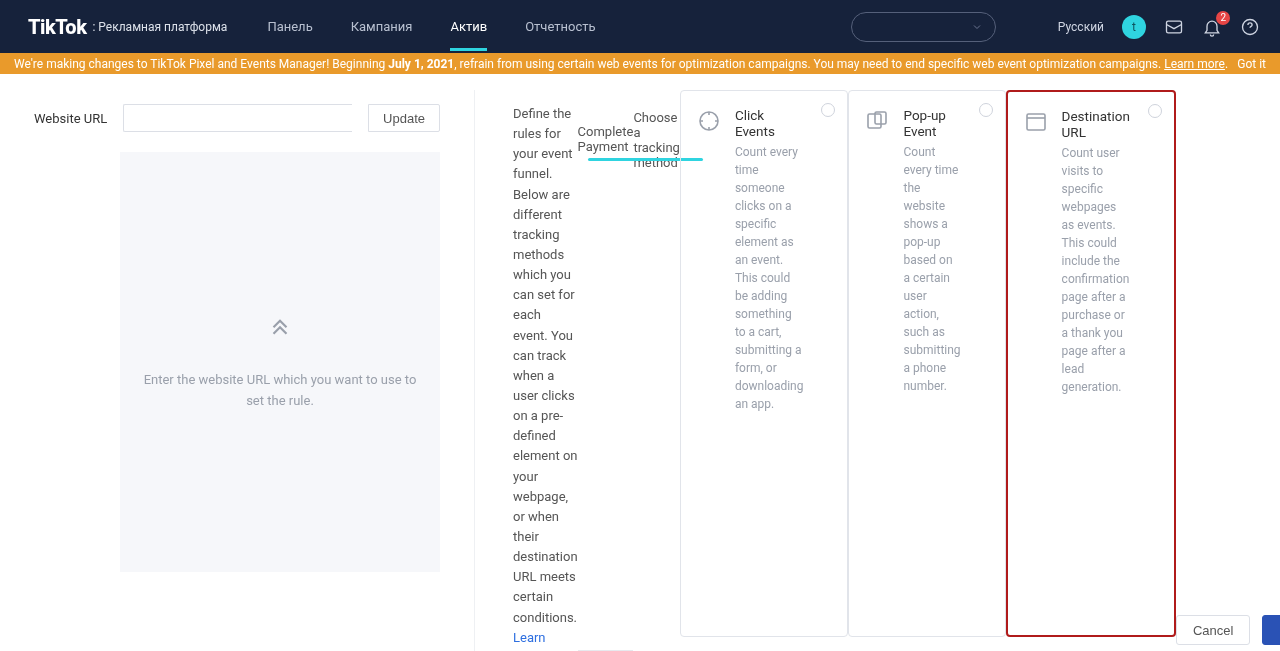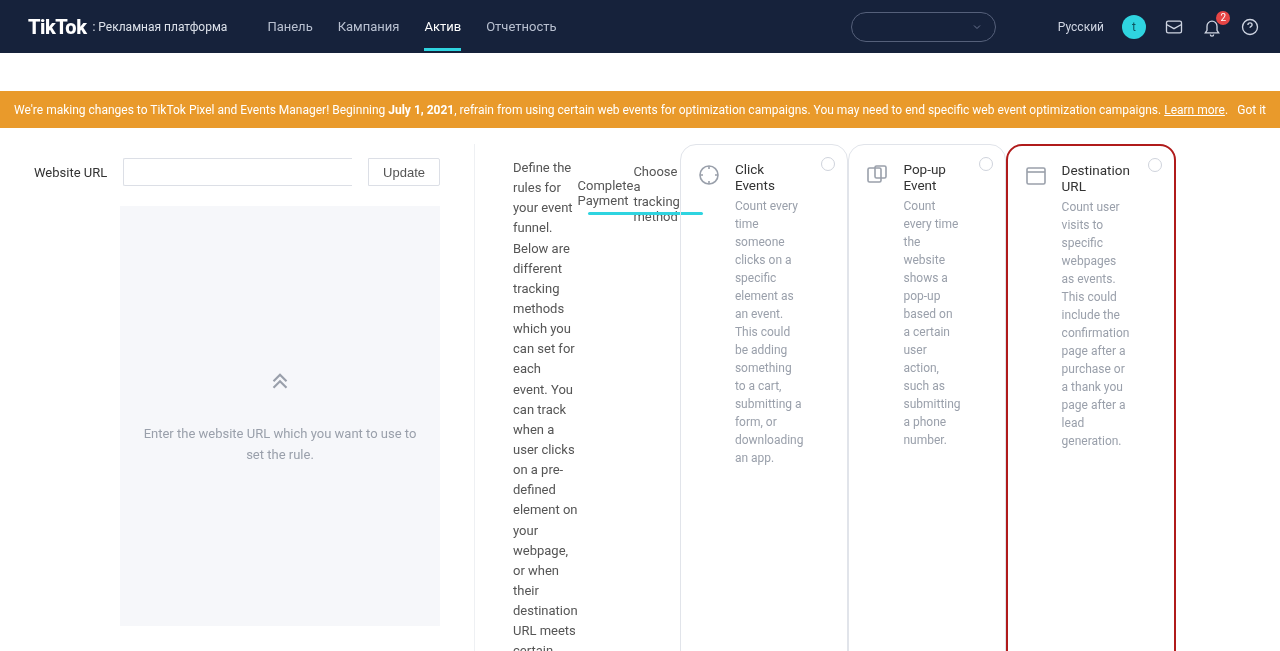--- a/index.html
+++ b/index.html
@@ -18,21 +18,21 @@
     background: #16223b;
     height: 53px;
     display: flex;
     align-items: center;
     padding: 0 20px 0 28px;
     color: #b8c0d0;
   }
   .logo-block { display:flex; align-items:center; color:#fff; }
   .logo-text { font-weight:800; font-size:20px; letter-spacing:-0.5px; }
   .logo-sub { font-size:12px; margin-left:6px; color:#dce1ea; }
-  .nav { display:flex; gap:25px; margin-left:40px; }
+  .nav { display:flex; gap:38px; margin-left:40px; }
   .nav-item { color:#b8c0d0; cursor:pointer; font-size:13px; padding:17px 0; }
   .nav-item.active { color:#fff; border-bottom:3px solid #2fd4e0; padding-bottom:14px; }
   .header-right { margin-left:auto; display:flex; align-items:center; gap:18px; }
   .acct-pill {
     border:1px solid #55607a; border-radius:20px; height:30px; width:145px;
     display:flex; align-items:center; justify-content:flex-end; padding:0 12px;
     color:#6a7490; font-size:12px;
   }
   .lang { font-size:12px; color:#cfd5e2;margin-left:44px; }
   .avatar {
@@ -43,21 +43,21 @@
   .icon-btn { width:20px; height:20px; display:flex; align-items:center; justify-content:center; position:relative; cursor:pointer; }
   .icon-btn svg { stroke:#cfd5e2; fill:none; stroke-width:1.6; }
   .badge {
     position:absolute; top:-6px; right:-8px; background:#e64545; color:#fff;
     border-radius:8px; font-size:10px; padding:0 4px; line-height:14px;
   }
 
   
   .banner {
     background:#e99a2b; color:#fff; font-size:12px;
-    height:37px; display:flex; align-items:center; padding:0 14px;margin-top:38px;
+    height:21px; display:flex; align-items:center; padding:0 14px;
   }
   .banner .date { font-weight:700; }
   .banner a { color:#fff; text-decoration:underline; }
   .banner .gotit { margin-left:auto; cursor:pointer; }
 
   
   .page {
     display:flex; height: calc(651px - 53px - 21px);
     padding-top:16px;
   }
@@ -94,21 +94,21 @@
   .tabs { margin-top:28px; border-bottom:1px solid #e7e9ee; }
   .tab {
     display:inline-block; padding:6px 0; font-size:13px; color:#555;
     border-bottom:2px solid transparent; position:relative;
   }
   .tab-under { position:absolute; left:10px; bottom:-1px; height:3px; width:115px; background:#2fd4e0; border-radius:2px; }
 
   .choose-label { margin:20px 0 16px; font-size:13px; color:#555; }
 
   .method {
-    border:1px solid #e1e4ea; border-radius:16px; padding:16px 44px 16px 16px;
+    border:1px solid #e1e4ea; border-radius:4px; padding:16px 44px 16px 16px;
     display:flex; gap:14px; position:relative; margin-bottom:14px; cursor:pointer;
   }
   .method.highlight { border:2.5px solid #b01b1b; }
   .method-icon { width:24px; height:24px; flex-shrink:0; margin-top:2px; }
   .method-icon svg { stroke:#9aa0ab; fill:none; stroke-width:1.6; }
   .method-title { font-size:13.5px; color:#333; margin-bottom:4px; }
   .method-desc { font-size:12px; color:#9aa0ab; line-height:1.5; }
   .radio {
     position:absolute; top:12px; right:12px; width:14px; height:14px;
     border:1.5px solid #cfd3dc; border-radius:50%;

